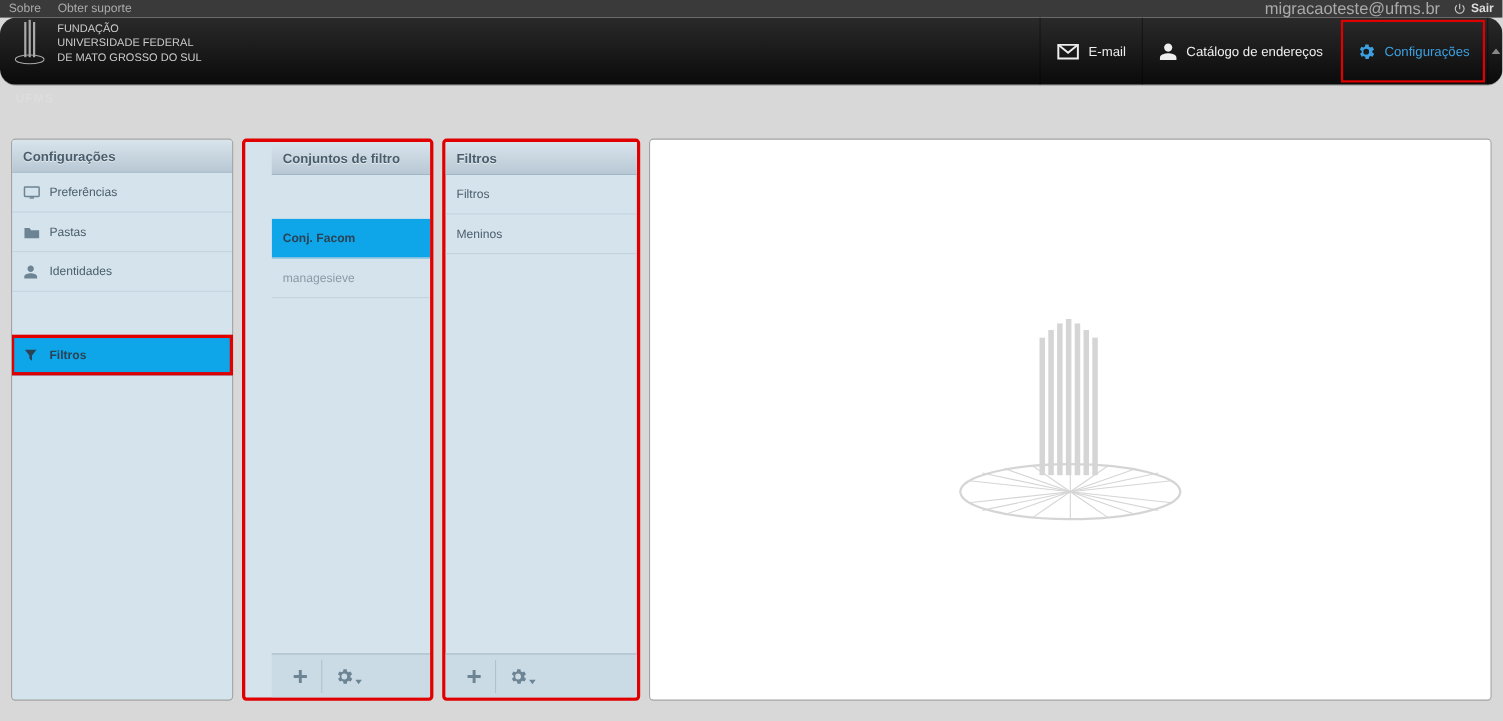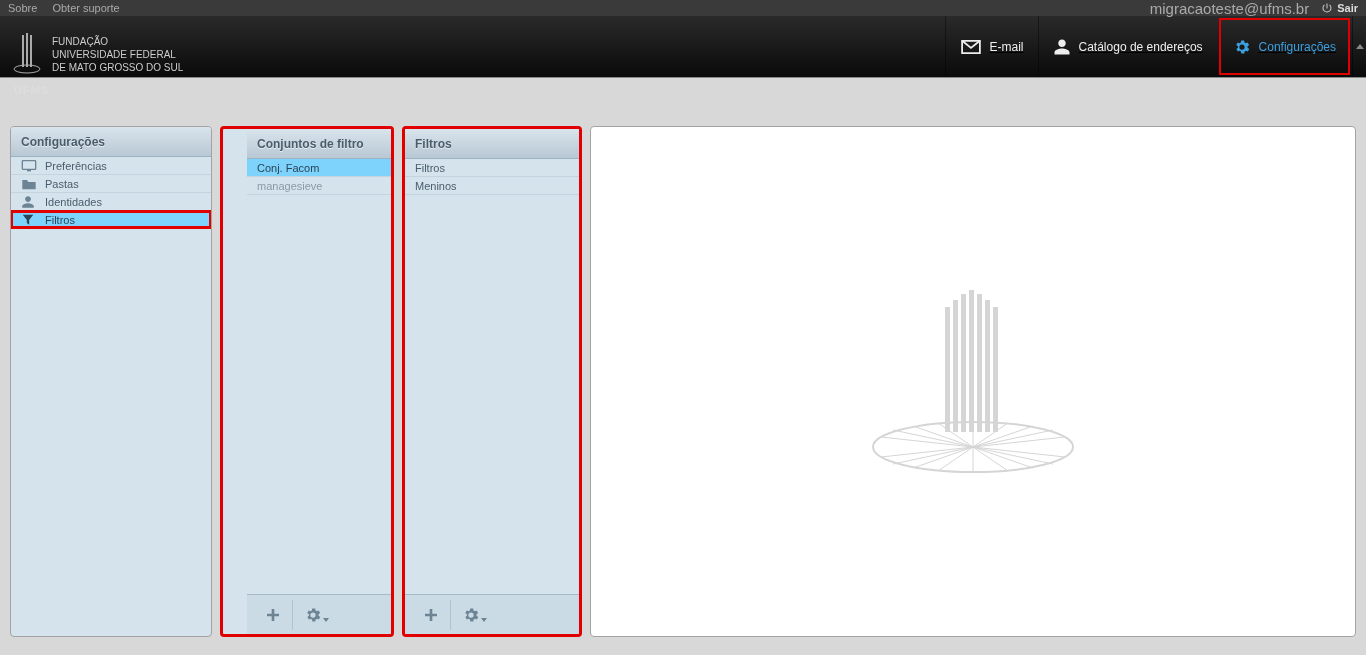--- a/index.html
+++ b/index.html
@@ -37,37 +37,37 @@
   font-weight: bold;
   font-size: 11px;
 }
 .topbar .logout svg { margin-right: 4px; }
 
 
 .header {
   height: 62px;
   background: linear-gradient(#2a2a2a, #0a0a0a);
   display: flex;
-  align-items: flex-end;
+  align-items: flex-start;
   padding: 0 0 0 12px;
   border-bottom: 1px solid #888;
+  border-radius: 15px;
 }
 .header .logo-block {
   display: flex;
   align-items: center;
   color: #ddd;
 }
 .header .logo-block .logo-icon { margin-right: 10px; }
 .header .logo-text { font-size: 10px; line-height: 13px; color: #ccc; }
 .header .spacer { flex: 1; }
 .header .nav {
   display: flex;
   align-items: stretch;
   height: 100%;
-  text-decoration: underline;
 }
 .nav-item {
   display: flex;
   align-items: center;
   padding: 0 14px;
   color: #eee;
   font-size: 12px;
   cursor: pointer;
   border-left: 1px solid rgba(0,0,0,0.4);
 }
@@ -122,34 +122,35 @@
   color: #4a5d6b;
   text-shadow: 0 1px 0 rgba(255,255,255,0.6);
 }
 
 .panel-list {
   flex: 1;
   overflow: auto;
 }
 
 .list-item {
-  height: 18px;
+  height: 36px;
   display: flex;
   align-items: center;
   padding: 0 10px;
   border-bottom: 1px solid #c3d4df;
   font-size: 11px;
   color: #4a5d6b;
   cursor: pointer;
 }
 .list-item .icon { width: 18px; display: flex; align-items: center; margin-right: 6px; }
 .list-item.selected {
-  background: #7dd3fc;
-  font-weight: normal;
+  background: #0ea5e9;
+  font-weight: bold;
   color: #2b4355;
+  margin-top: 40px;
 }
 .list-item.muted { color: #8a9aa6; }
 
 .panel-toolbar {
   height: 40px;
   border-top: 1px solid #a8bac6;
   display: flex;
   align-items: center;
   padding: 0 6px;
   background: #cbdbe5;

